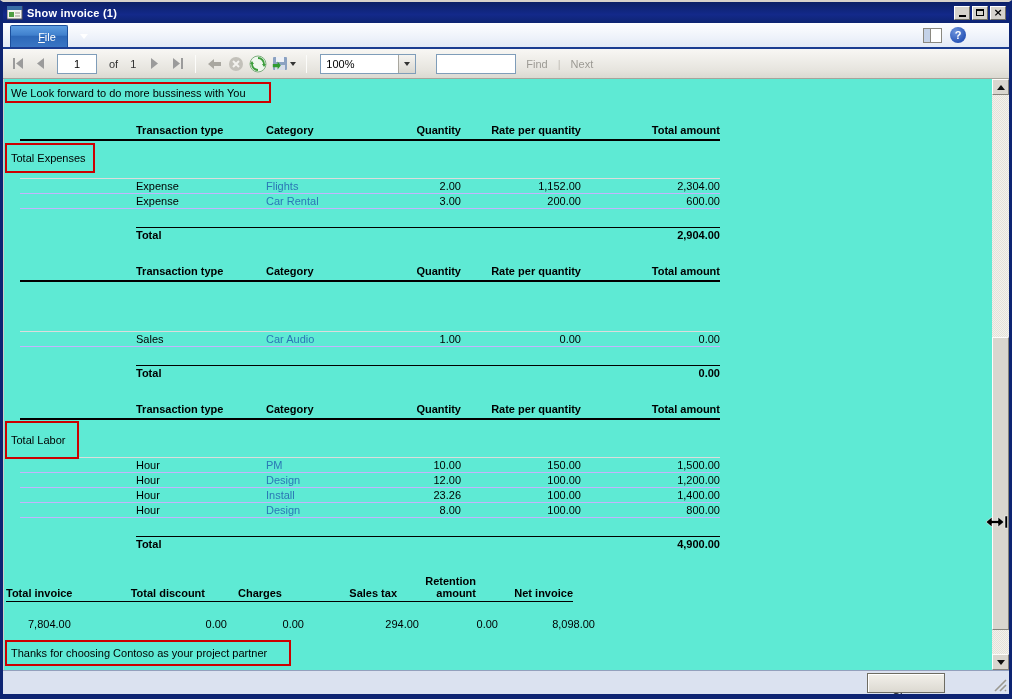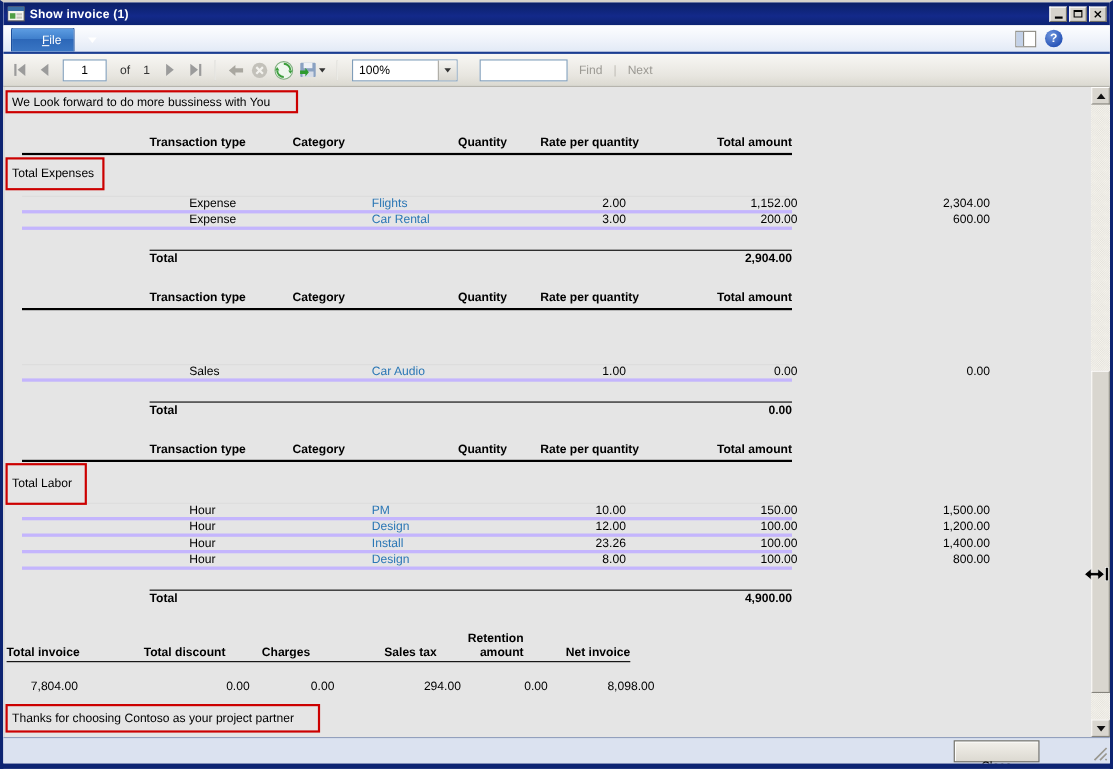--- a/index.html
+++ b/index.html
@@ -39,34 +39,34 @@
   .page-total { color:#333; margin:0 6px 0 6px; }
   .zoom-wrap { display:flex; align-items:stretch; width:96px; height:20px; border:1px solid #7f9db9; background:#fff; margin-left:4px; }
   .zoom-text { flex:1; padding:3px 0 0 5px; }
   .zoom-btn { width:17px; background:linear-gradient(#f5f4f1,#d9d7d0); border-left:1px solid #a9a79f; display:flex; align-items:center; justify-content:center; }
   .caret-down-black { width:0; height:0; border:3px solid transparent; border-top:4px solid #333; margin-top:4px; }
   .find-input { width:80px; height:20px; border:1px solid #7f9db9; background:#fff; margin-left:16px; font:11px "Liberation Sans",sans-serif; padding:0 3px; }
   .find-link, .next-link { color:#9c9a94; margin:16px 6px; }
   .find-sep { color:#c0beb6; }
   
   .viewport { position:relative; flex:1 1 auto; background:#fff; overflow:hidden; }
-  .report { position:absolute; left:0; top:0; right:17px; bottom:0; background:#e5e5e5; border-left:1px solid #cfcdc6; }
+  .report { position:absolute; left:0; top:0; right:17px; bottom:0; background:#5eead4; border-left:1px solid #cfcdc6; }
   .annot { position:absolute; border:2px solid var(--annotation,#cc0000); display:flex; align-items:center; padding-left:4px; background:transparent; }
   .note1 { left:1px; top:3px; width:266px; height:21px; }
   .note2 { left:1px; top:561px; width:286px; height:26px; }
   .box-expenses { left:1px; top:64px; width:90px; height:30px; }
   .box-items { left:1px; top:209px; width:76px; height:40px; line-height:15px; }
   .box-labor { left:1px; top:342px; width:74px; height:38px; }
   .rtable { position:absolute; left:16px; width:700px; }
   .t1 { top:45px; } .t2 { top:186px; } .t3 { top:324px; }
   .rhead { display:grid; grid-template-columns:116px 130px 100px 95px 120px 139px; font-weight:bold; border-bottom:2px solid #000; padding-bottom:3px; }
   .rhead .c4,.rhead .c5,.rhead .c6 { text-align:right; }
   .rbody { border-top:1px solid #dcdcdc; }
   .m1 { margin-top:37px; } .m2 { margin-top:49px; }
-  .rrow { display:grid; grid-template-columns:116px 130px 100px 95px 120px 139px; height:15px; align-items:center; border-bottom:3px solid #c4b5fd;gap:36px; }
+  .rrow { display:grid; grid-template-columns:116px 130px 100px 95px 120px 139px; height:15px; align-items:center; border-bottom:1px solid #c4b5fd; }
   .rrow .c4,.rrow .c5,.rrow .c6 { text-align:right; }
   .cat-link { color:var(--link,#2b77b5); cursor:pointer; }
   .rtotal { margin-left:116px; margin-top:18px; border-top:1px solid #000; width:584px; height:15px; display:flex; justify-content:space-between; align-items:center; font-weight:bold; }
   
   .summary { position:absolute; left:2px; top:496px; width:567px; }
   .sum-head { display:grid; grid-template-columns:100px 99px 77px 115px 79px 97px; align-items:end; font-weight:bold; border-bottom:1px solid #000; min-height:25px; padding-bottom:2px; }
   .sum-head span { text-align:right; }
   .sum-head span:first-child { text-align:left; }
   .sum-vals { display:grid; grid-template-columns:100px 99px 77px 115px 79px 97px; margin-top:16px;margin-left:22px; }
   .sum-vals span { text-align:right; }

